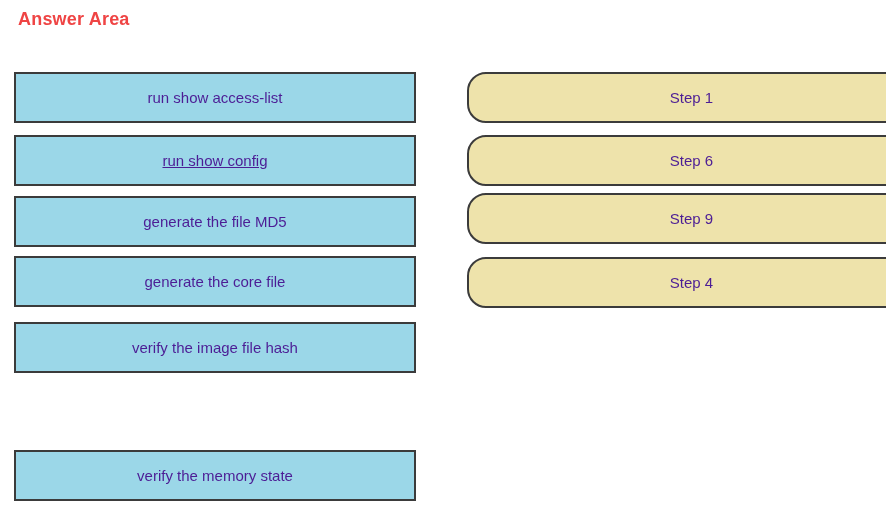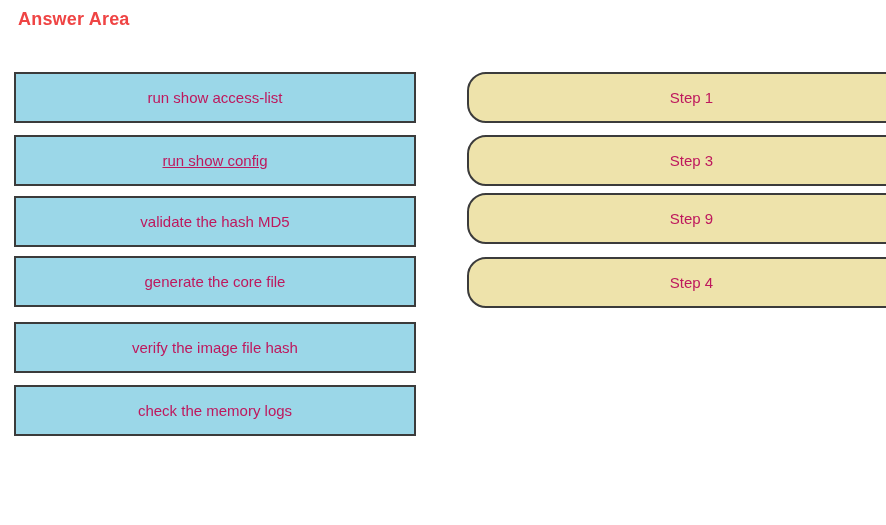--- a/index.html
+++ b/index.html
@@ -25,21 +25,21 @@
     letter-spacing: 0.2px;
   }
   .box {
     position: absolute;
     box-sizing: border-box;
     border: 2px solid var(--border-color, #3b3b3b);
     display: flex;
     align-items: center;
     justify-content: center;
     font-size: 15px;
-    color: #be185d;
+    color: #4c1d95;
     text-align: center;
   }
   .option {
     left: 14px;
     width: 402px;
     height: 51px;
     background: var(--option-bg, #9bd7e8);
     cursor: move;
   }
   .target {
@@ -72,37 +72,37 @@
 
   <div class="page-title">Answer Area</div>
 
   <div class="box option opt-0">
     <span class="label">run show access-list</span>
   </div>
   <div class="box option opt-1">
     <span class="label">run show config</span>
   </div>
   <div class="box option opt-2">
-    <span class="label">validate the hash MD5</span>
+    <span class="label">generate the file MD5</span>
   </div>
   <div class="box option opt-3">
     <span class="label">generate the core file</span>
   </div>
   <div class="box option opt-4">
     <span class="label">verify the image file hash</span>
   </div>
-  <div class="box option opt-5">
-    <span class="label">check the memory logs</span>
+  <div class="box option opt-6">
+    <span class="label">verify the memory state</span>
   </div>
 
   <div class="box target tgt-0">
     <span class="label">Step 1</span>
   </div>
   <div class="box target tgt-1">
-    <span class="label">Step 3</span>
+    <span class="label">Step 6</span>
   </div>
   <div class="box target tgt-2">
     <span class="label">Step 9</span>
   </div>
   <div class="box target tgt-3">
     <span class="label">Step 4</span>
   </div>
 
 </div>
 

